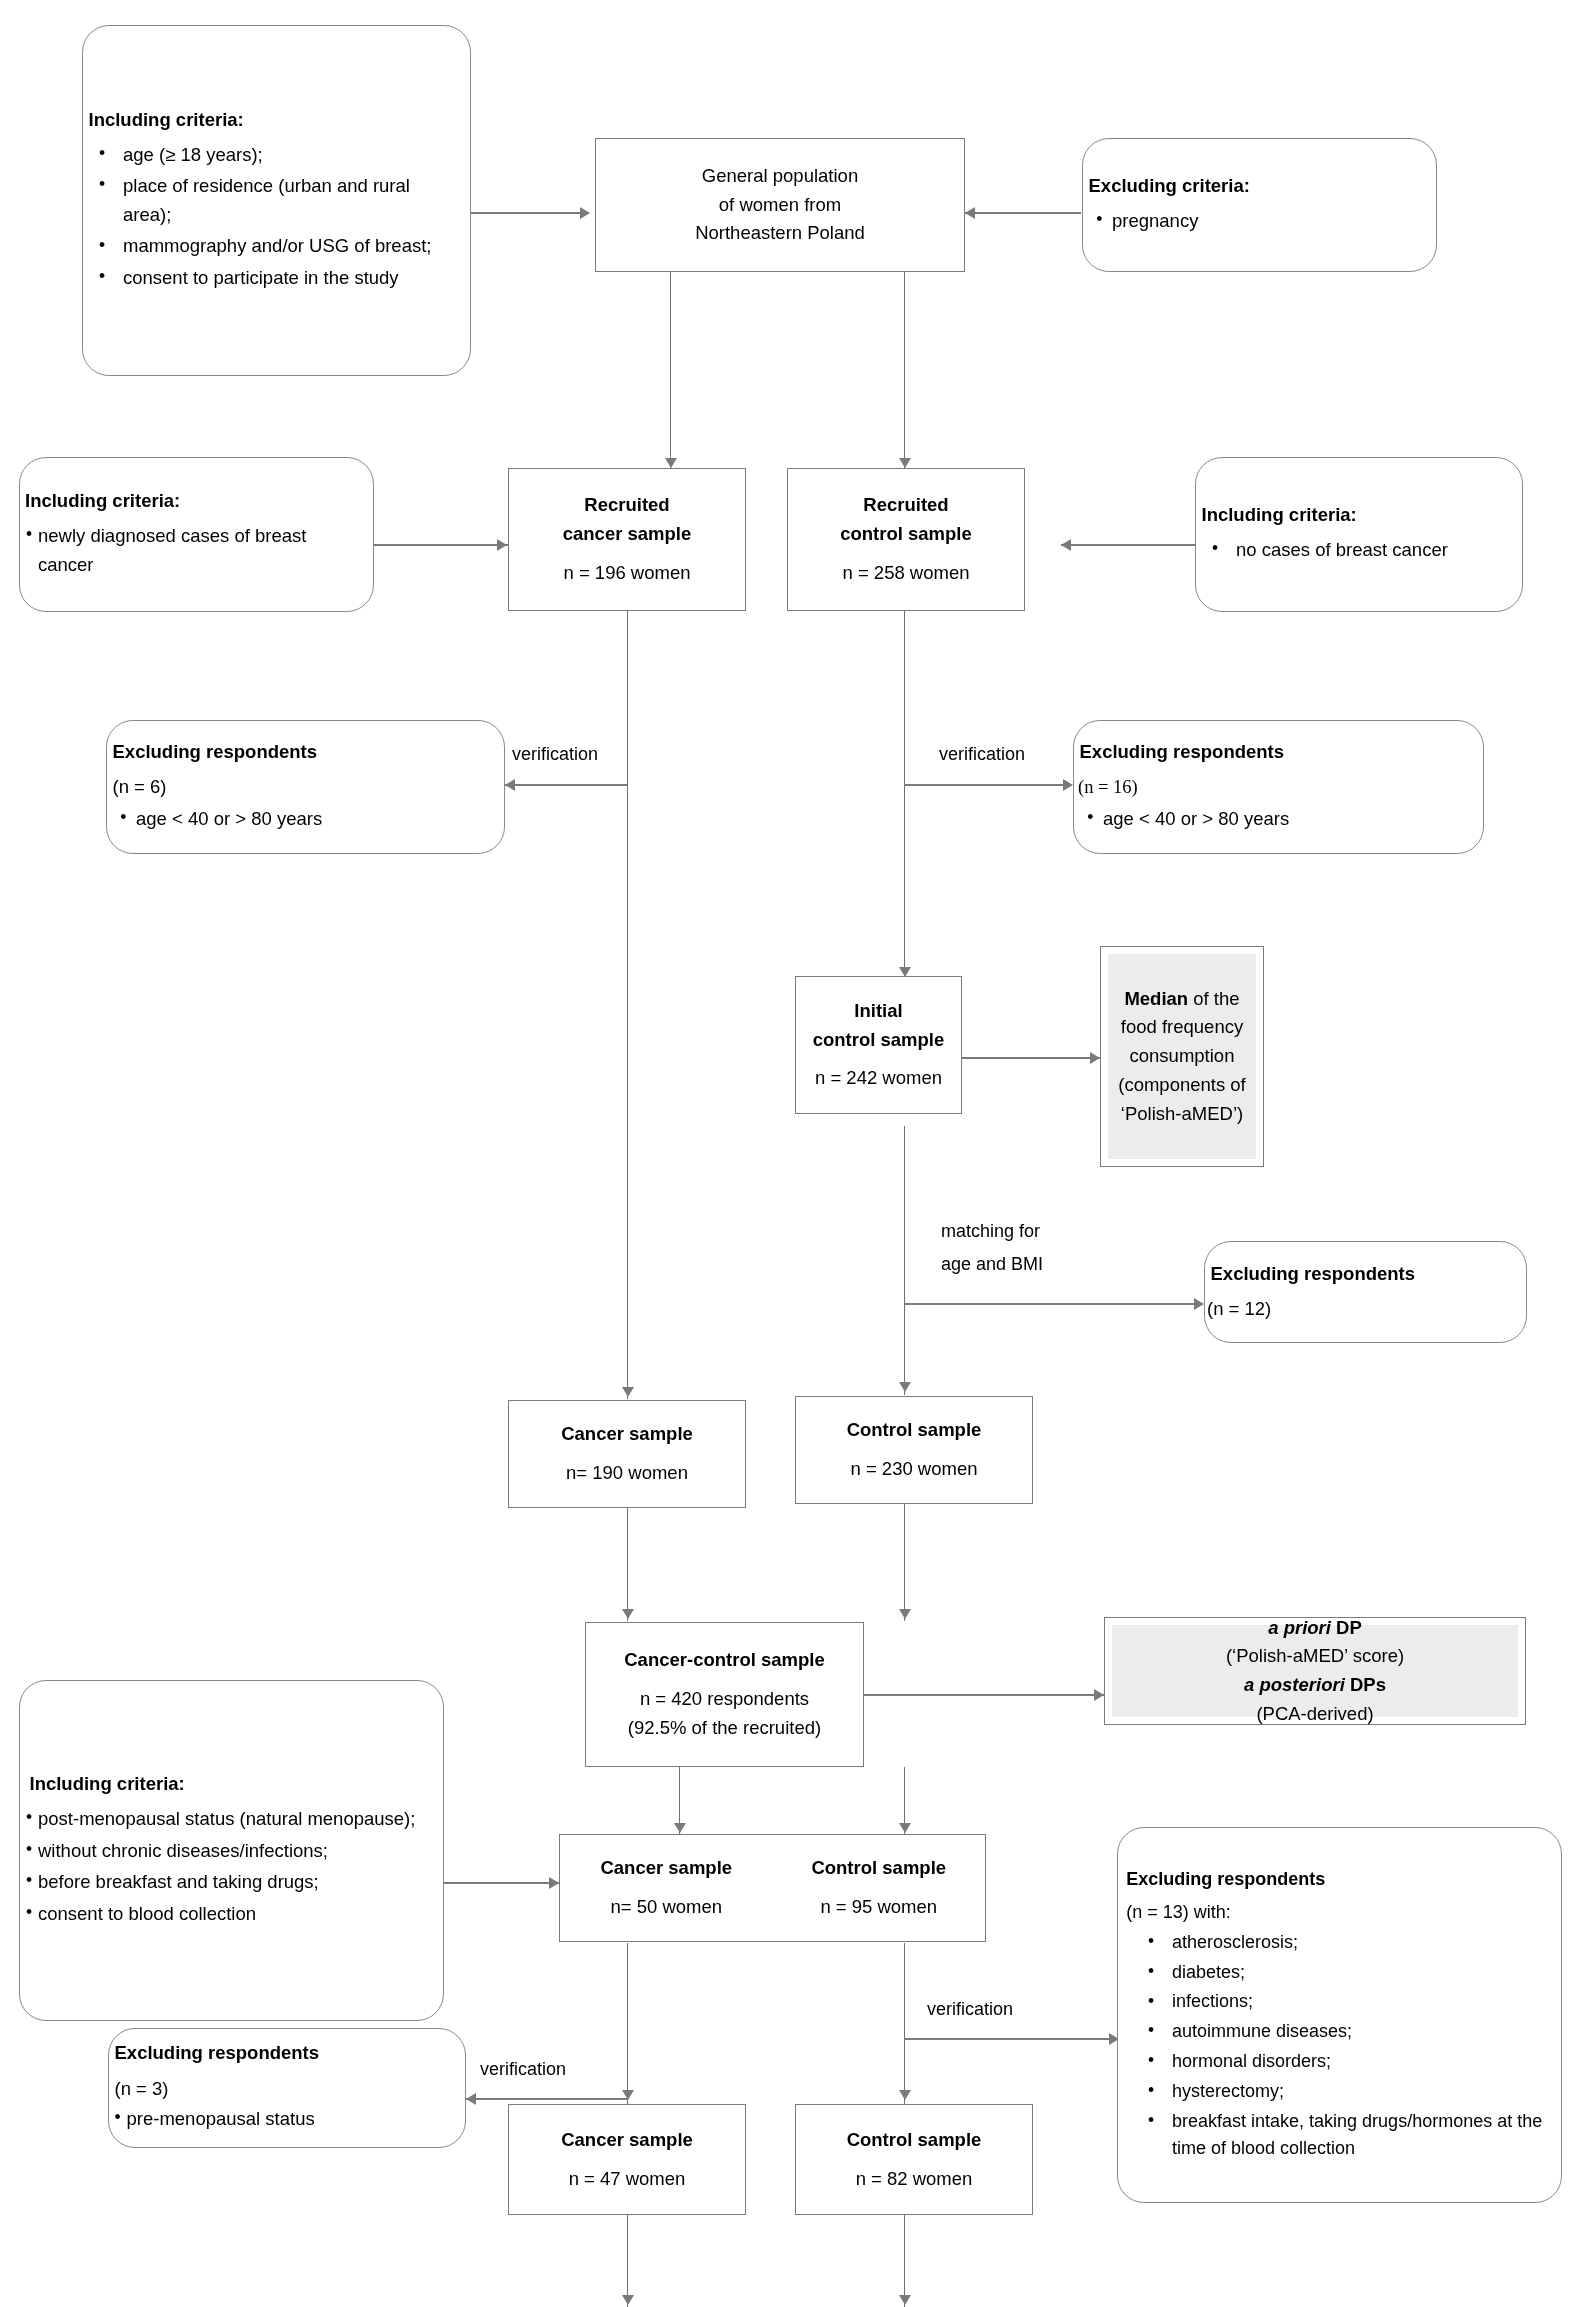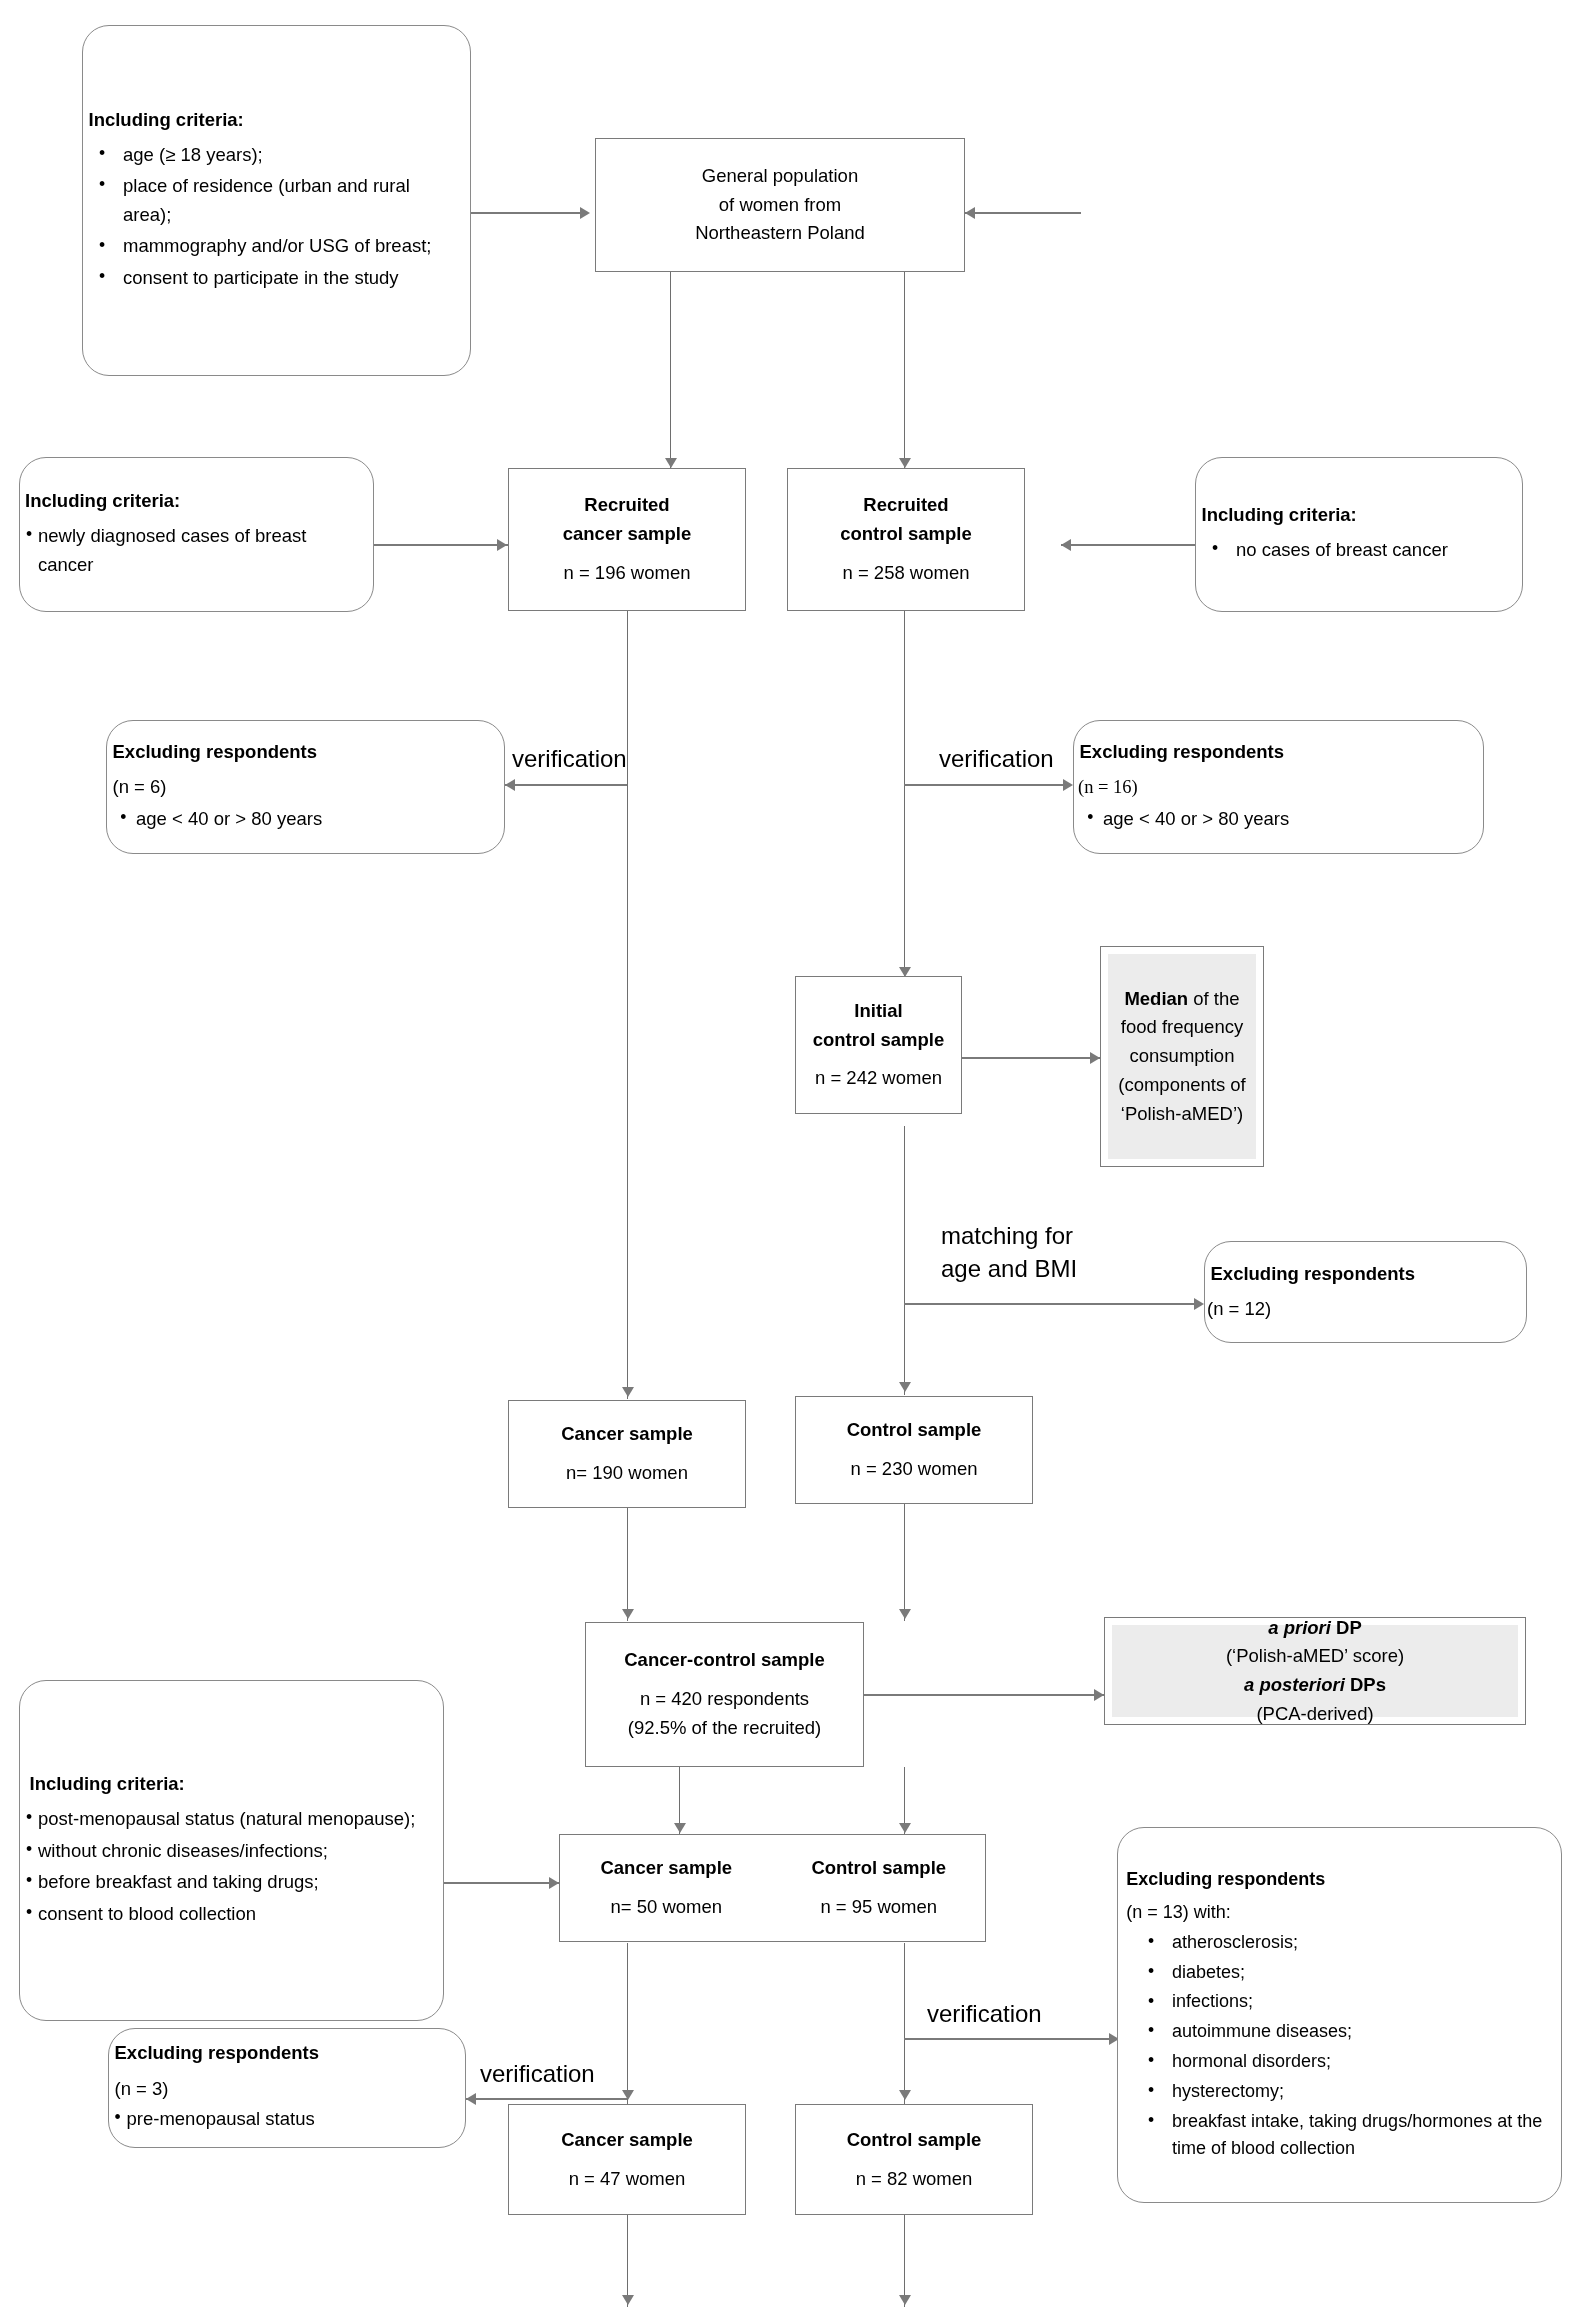--- a/index.html
+++ b/index.html
@@ -98,21 +98,21 @@
     border-bottom:6px solid transparent;
     border-left:10px solid #7a7a7a;
   }
   .arr-left{
     border-top:6px solid transparent;
     border-bottom:6px solid transparent;
     border-right:10px solid #7a7a7a;
   }
   .edge-label{
     position:absolute;
-    font-size:24px;
+    font-size:18px;
     line-height:1.5;
     color:#000;
     white-space:nowrap;
   }
 </style>
 </head>
 <body>
 
 <div id="canvas">
 
@@ -203,20 +203,26 @@
       <li>consent to participate in the study</li>
     </ul>
   </div>
 
   <div class="node rect" style="left:595px;top:138px;width:370px;height:134px;">
     <span class="ln">General population</span>
     <span class="ln">of women from</span>
     <span class="ln">Northeastern Poland</span>
   </div>
 
+  <div class="node rounded" style="left:1082px;top:138px;width:355px;height:134px;">
+    <span class="hdr">Excluding criteria:</span>
+    <ul class="bl tight">
+      <li>pregnancy</li>
+    </ul>
+  </div>
 
   <div class="node rounded" style="left:18.5px;top:457px;width:355px;height:155px;">
     <span class="hdr">Including criteria:</span>
     <ul class="bl near">
       <li>newly diagnosed cases of breast cancer</li>
     </ul>
   </div>
 
   <div class="node rect" style="left:508px;top:468px;width:238px;height:143px;">
     <span class="ln bold">Recruited</span>

